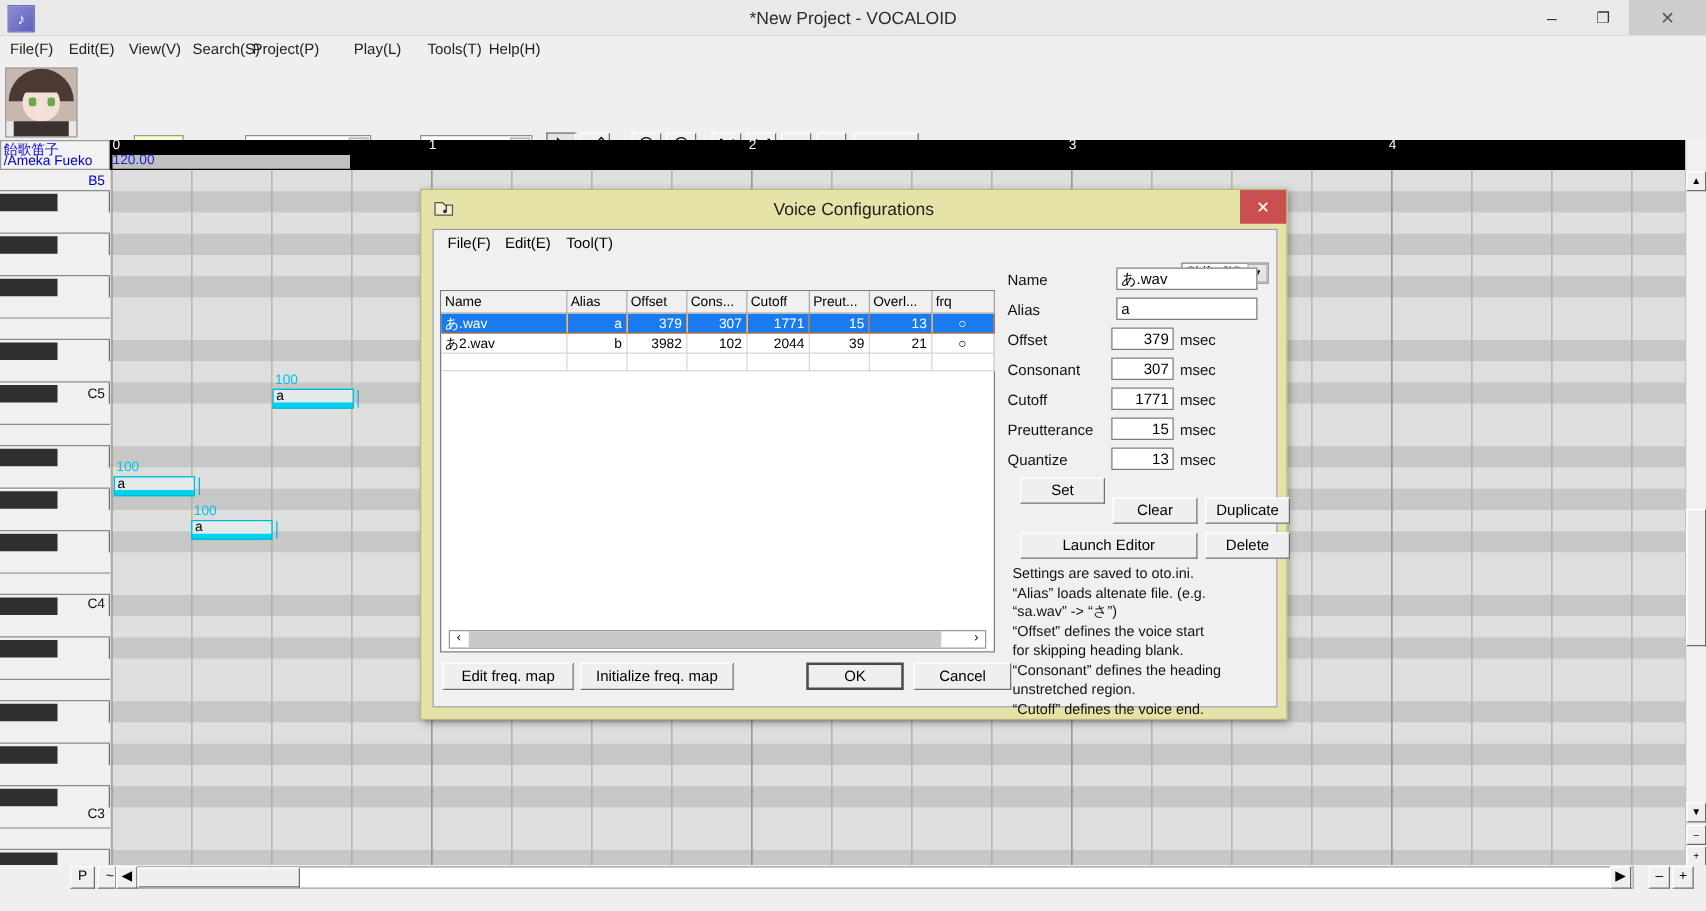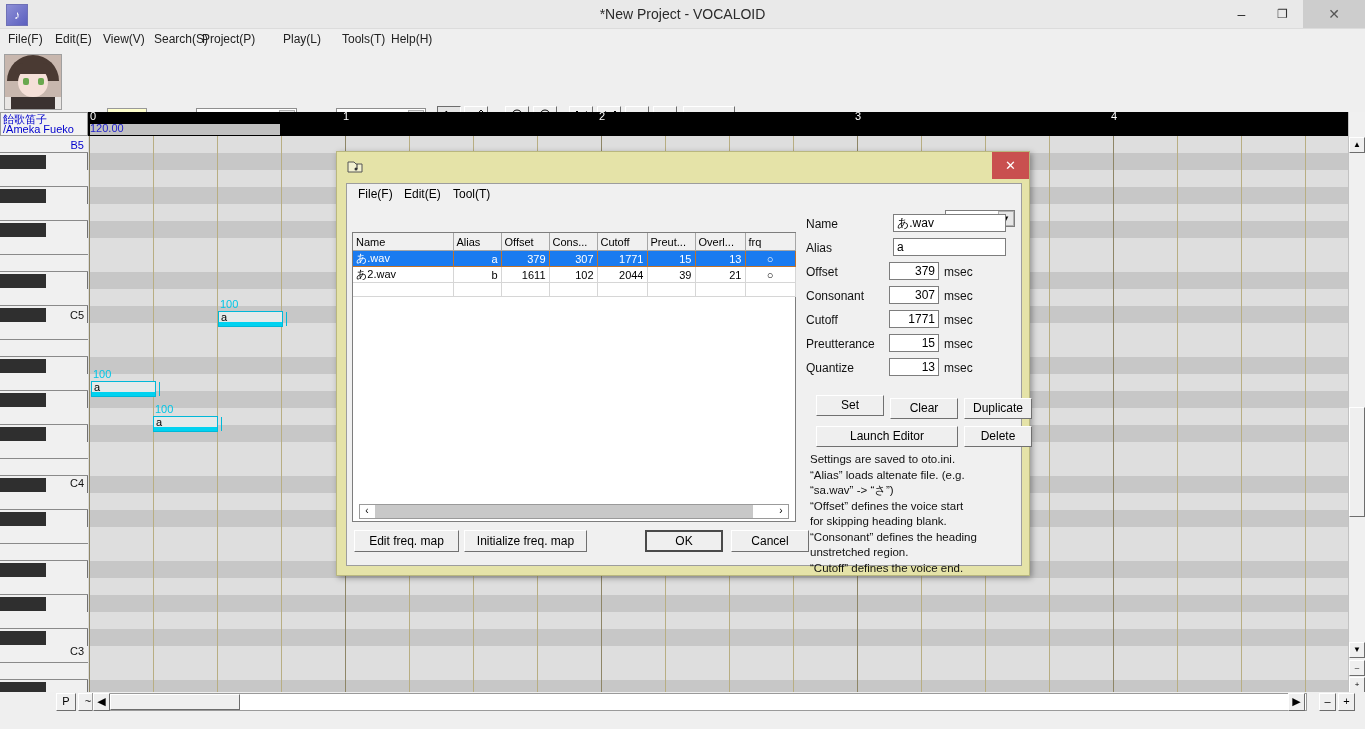--- a/index.html
+++ b/index.html
@@ -511,20 +511,21 @@
     <div class="hbtn" style="left:1338px;width:17px">+</div>
   </div>
 
 
   <div class="dlg">
     <svg class="dlg-icon" width="16" height="14" viewBox="0 0 16 14">
       <path d="M1 2 h6 l2 2 h6 v8 h-14 z" fill="#f2f0d0" stroke="#555"></path>
       <path d="M10 4 v5" stroke="#333"></path>
         <circle cx="9" cy="9" r="1.5" fill="#333"></circle>
     </svg>
+    <div class="dlg-title">Voice Configurations</div>
     <div class="dlg-close">✕</div>
 
     <div class="dlg-body">
 
       <div class="dlg-menu" style="left:6px">File(F)</div>
       <div class="dlg-menu" style="left:52px">Edit(E)</div>
       <div class="dlg-menu" style="left:101px">Tool(T)</div>
 
       <div class="enc">
         <span>Shift_JIS</span>
@@ -562,21 +563,21 @@
                 <td class="r">379</td>
                 <td class="r">307</td>
                 <td class="r">1771</td>
                 <td class="r">15</td>
                 <td class="r">13</td>
                 <td class="c">○</td>
               </tr>
               <tr>
                 <td>あ2.wav</td>
                 <td class="r">b</td>
-                <td class="r">1611</td>
+                <td class="r">3982</td>
                 <td class="r">102</td>
                 <td class="r">2044</td>
                 <td class="r">39</td>
                 <td class="r">21</td>
                 <td class="c">○</td>
               </tr>
               <tr>
                 <td>&nbsp;</td>
                 <td>&nbsp;</td>
                 <td>&nbsp;</td>
@@ -610,21 +611,21 @@
           <div class="fval r" style="left: 542px; top: 126px; width: 50px; height: 18px;">1771</div>
           <div class="flbl" style="left: 597px; top: 129px;">msec</div>
           <div class="flbl" style="left: 459px; top: 153px;">Preutterance</div>
           <div class="fval r" style="left: 542px; top: 150px; width: 50px; height: 18px;">15</div>
           <div class="flbl" style="left: 597px; top: 153px;">msec</div>
           <div class="flbl" style="left: 459px; top: 177px;">Quantize</div>
           <div class="fval r" style="left: 542px; top: 174px; width: 50px; height: 18px;">13</div>
           <div class="flbl" style="left: 597px; top: 177px;">msec</div>
         </div>
 
-      <div class="dbtn" style="left:469px;top:211px;width:68px;height:21px;line-height:19px">Set</div>
+      <div class="dbtn" style="left:469px;top:198px;width:68px;height:21px;line-height:19px">Set</div>
       <div class="dbtn" style="left:543px;top:214px;width:68px;height:21px;line-height:19px">Clear</div>
       <div class="dbtn" style="left:617px;top:214px;width:68px;height:21px;line-height:19px">Duplicate</div>
       <div class="dbtn" style="left:469px;top:242px;width:142px;height:21px;line-height:19px">Launch Editor</div>
       <div class="dbtn" style="left:617px;top:242px;width:68px;height:21px;line-height:19px">Delete</div>
 
       <div id="help" style="position:absolute;left:463px;top:268px;width:215px;font-size:11.5px;line-height:15.5px;color:#111;">
           <div>Settings are saved to oto.ini.</div>
           <div>“Alias” loads altenate file. (e.g.</div>
           <div>“sa.wav” -&gt; “さ”)</div>
           <div>“Offset” defines the voice start</div>

